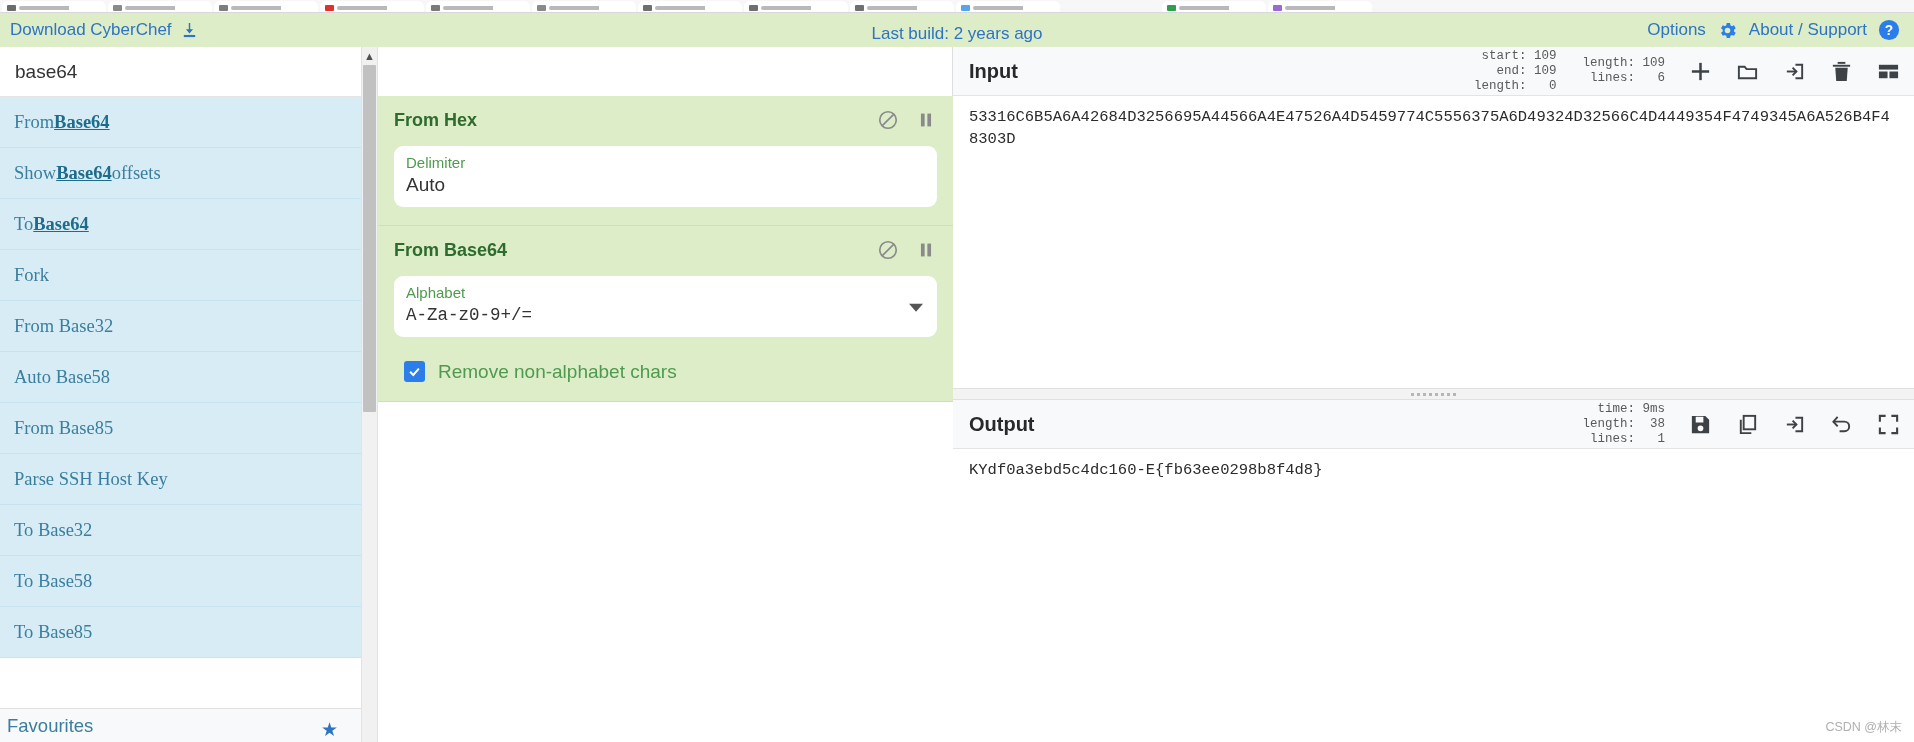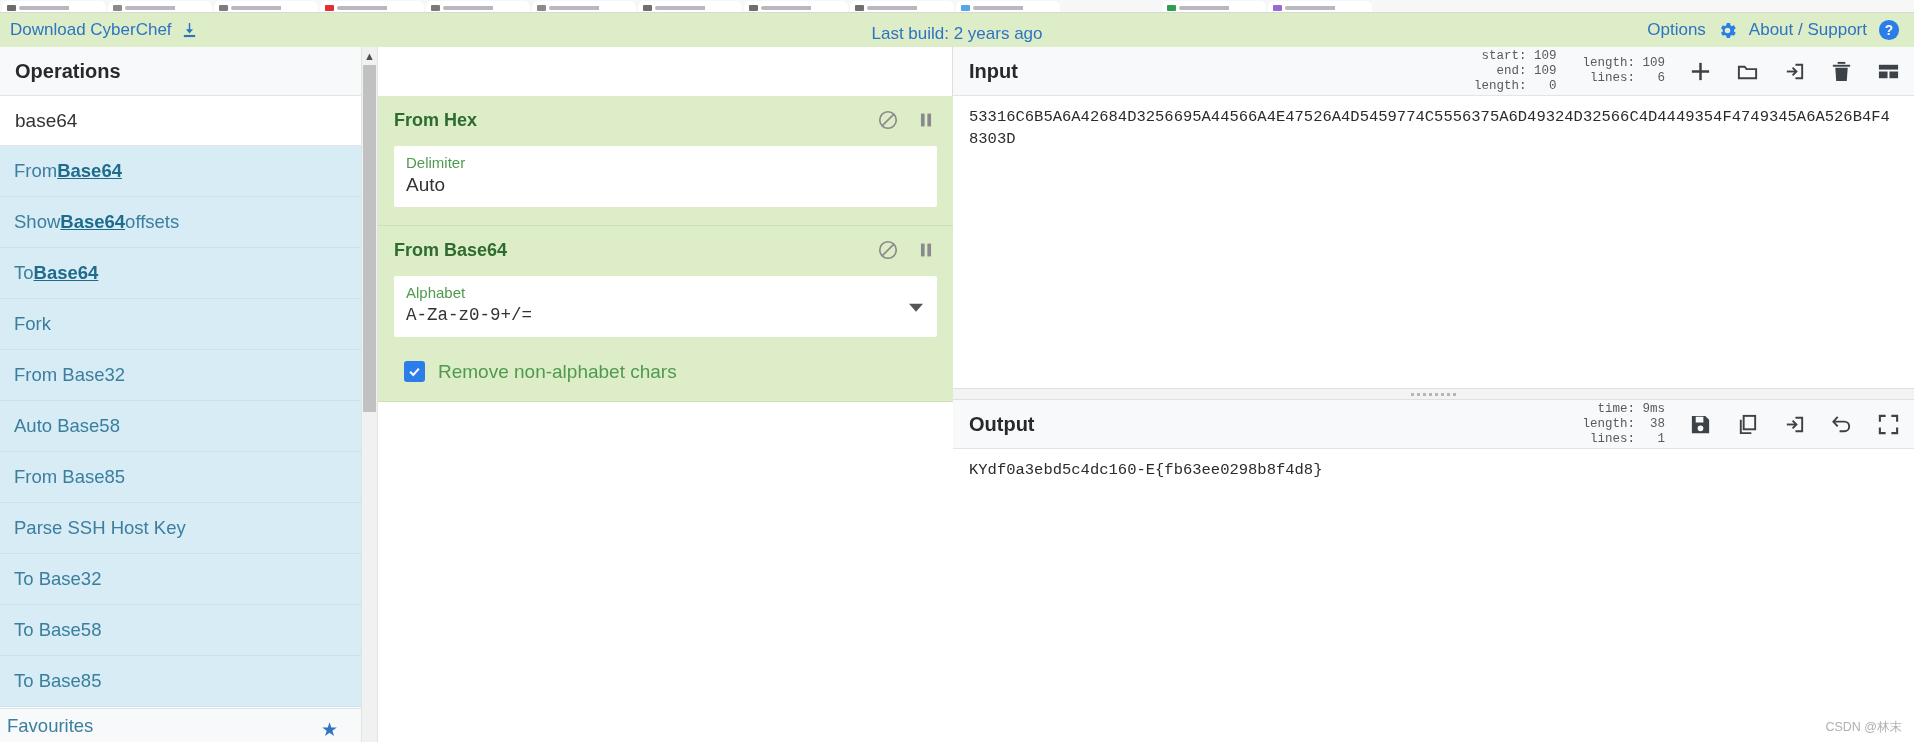--- a/index.html
+++ b/index.html
@@ -66,21 +66,21 @@
     display: flex; align-items: center; padding-left: 13px;
     font-size: 19px; color: #333;
   }
   #ops-search input {
     border: 0; outline: 0; font-size: 19px; color: #333; width: 100%;
     font-family: "Liberation Sans", sans-serif; background: transparent;
   }
   .op-item {
     height: 51px; background: #d7ecf5; border-bottom: 1px solid #c6e3f0;
     display: flex; align-items: center; padding-left: 14px;
-    font-size: 18.5px; color: #3b7e9e; cursor: pointer; white-space: nowrap;
+    font-size: 18.5px; color: #3b7e9e; cursor: pointer; white-space: nowrap; font-family: Liberation Serif, serif;
   }
   .op-item b { color: #1f6b8c; font-weight: bold; text-decoration: underline; }
   #ops-favourites {
     position: absolute; left: 0; bottom: 0; width: 362px; height: 34px;
     background: #f8f9fa; border-top: 1px solid #e0e0e0;
     display: flex; align-items: center; padding-left: 7px; overflow: hidden;
     font-size: 18.5px; color: #3b7e9e;
   }
   #fav-star { position: absolute; right: 24px; bottom: 1px; color: #2f73c3; font-size: 19px; }
 
@@ -115,21 +115,21 @@
   #recipe-list { position: absolute; top: 49px; left: 0; width: 575px; bottom: 0; background: #fff; }
   .rec-op {
     background: #dcedc8; border-bottom: 1px solid #cde0b8; padding: 14px 16px 18px 16px;
     position: relative;
   }
   .rec-op-title { font-size: 18px; font-weight: bold; color: #2e6b2e; margin-bottom: 15px; }
   .rec-op-ctrls { position: absolute; right: 16px; top: 13px; display: flex; align-items: center; gap: 16px; }
   .ctrl-ico { width: 22px; height: 22px; cursor: pointer; display: block; }
 
   .arg-field {
-    background: #ffffff; border-radius: 2px; padding: 7px 12px 9px 12px;
+    background: #ffffff; border-radius: 9px; padding: 7px 12px 9px 12px;
     position: relative;
   }
   .arg-label { font-size: 15px; color: #4f9a4f; line-height: 19px; }
   .arg-value { font-size: 19px; color: #333; line-height: 26px; }
   .arg-value.mono { font-family: "Liberation Mono", monospace; font-size: 17.5px; }
   .arg-caret {
     position: absolute; right: 14px; top: 50%; transform: translateY(-40%);
     width: 0; height: 0; border-left: 7px solid transparent; border-right: 7px solid transparent;
     border-top: 8px solid #555;
   }
@@ -268,21 +268,20 @@
         <circle cx="12" cy="12" r="11" fill="#2b7de9"></circle>
         <text x="12" y="17.5" font-size="15" font-weight="bold" fill="#ffffff" text-anchor="middle" font-family="Liberation Sans, sans-serif">?</text>
       </svg>
     </span>
   </div>
 </div>
 
 <div id="main">
 
   <div id="ops-panel">
-    <div id="ops-header">Operations</div>
     <div id="ops-search">
       <input type="text" value="base64" style="">
     </div>
     <div id="ops-list">
         <div class="op-item">
           <span>From </span>
           <b>Base64</b>
           <span></span>
         </div>
         <div class="op-item">

